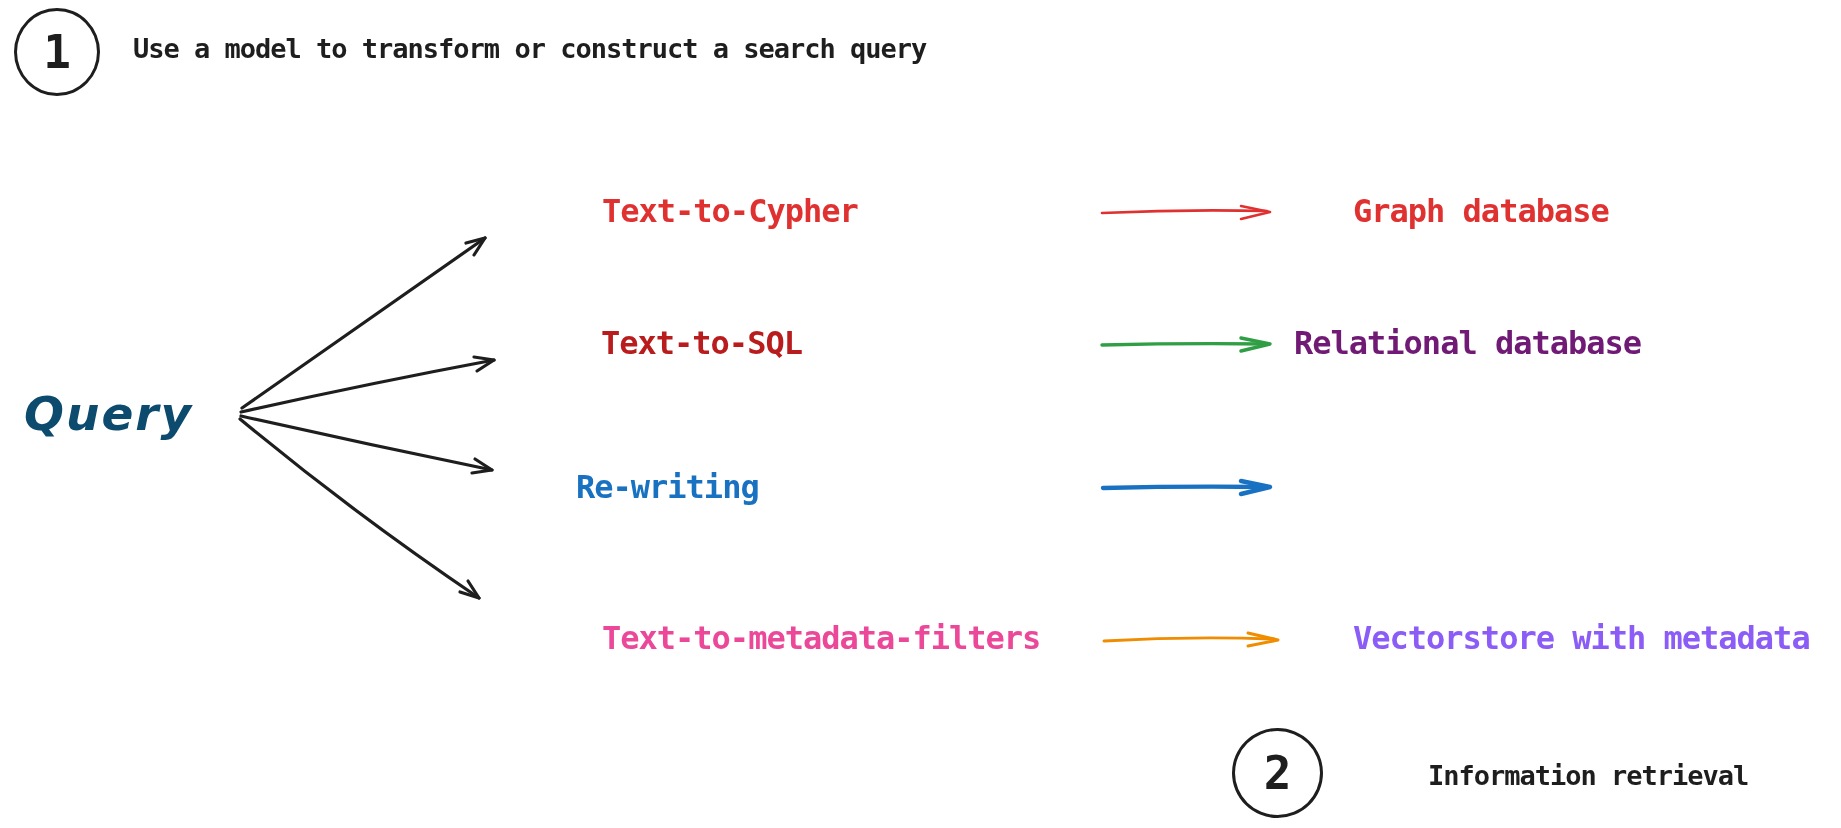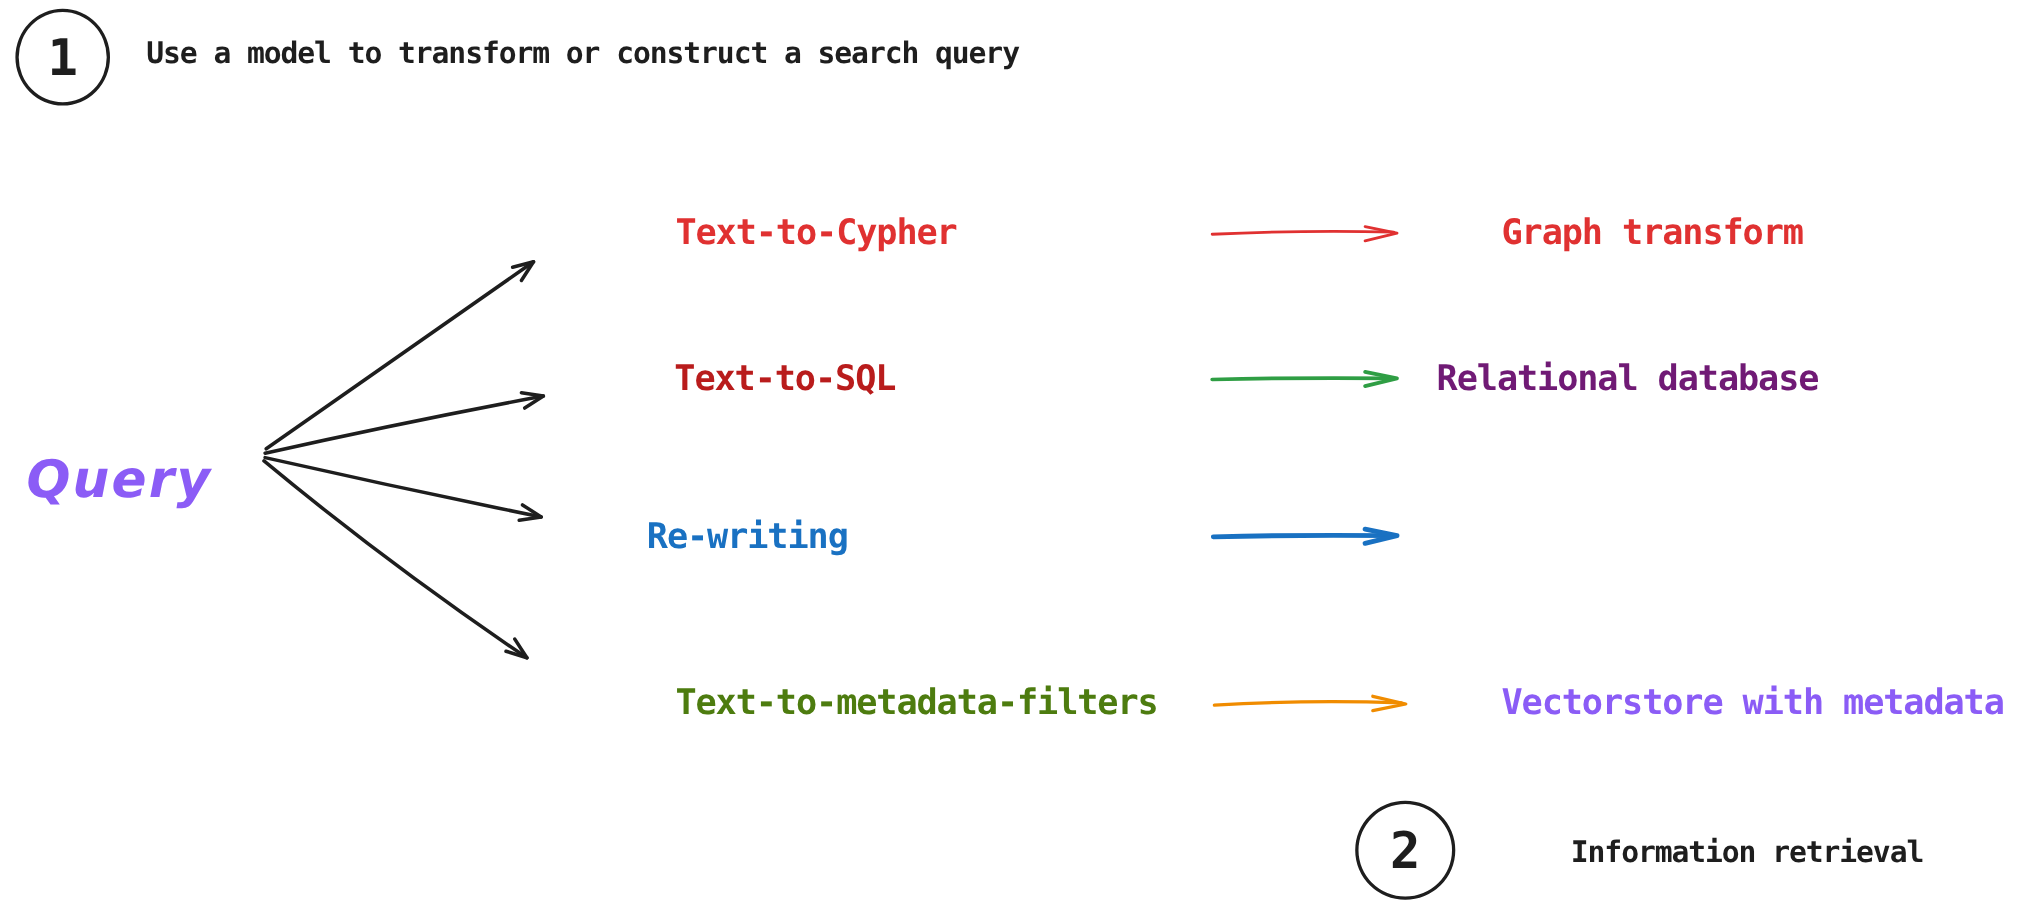--- a/index.html
+++ b/index.html
@@ -52,21 +52,20 @@
     white-space: nowrap;
     color: #1e1e1e;
     letter-spacing: -1px;
   }
   .row-label {
     position: absolute;
     transform: translateY(-52%);
     font-size: 32px;
     white-space: nowrap;
     letter-spacing: -1px;
-    margin-left: 12px;
   }
   .query-label {
     position: absolute;
     transform: translateY(-50%);
     font-family: "DejaVu Sans", sans-serif;
     font-style: italic;
     font-weight: 700;
     font-size: 47px;
     letter-spacing: 2px;
     color: #1e1e1e;
@@ -118,31 +117,31 @@
       <path d="M1104 641 Q1190 636 1274 639"></path>
       <path d="M1248 633 L1278 640 L1248 646"></path>
     </g>
   </svg>
 
   <div class="step-badge" style="left: 14px; top: 8px; width: 86px; height: 88px; border-color: rgb(30, 30, 30);">
     <span class="step-number" style="color: rgb(30, 30, 30);">1</span>
   </div>
   <div class="step-label mono" style="left: 133px; top: 49px; color: rgb(30, 30, 30);">Use a model to transform or construct a search query</div>
 
-  <div class="query-label" style="left: 24px; top: 436px; color: #8b5cf6;">Query</div>
+  <div class="query-label" style="left: 24px; top: 413px; color: #0c4a6e;">Query</div>
 
   <div class="row-label mono" style="left: 602px; top: 212px; color: rgb(224, 49, 49);">Text-to-Cypher</div>
-  <div class="row-label mono" style="left: 1353px; top: 212px; color: rgb(224, 49, 49);">Graph transform</div>
+  <div class="row-label mono" style="left: 1353px; top: 212px; color: rgb(224, 49, 49);">Graph database</div>
 
   <div class="row-label mono" style="left: 601px; top: 344px; color: #b91c1c;">Text-to-SQL</div>
   <div class="row-label mono" style="left: 1294px; top: 344px; color: #701a75;">Relational database</div>
 
   <div class="row-label mono" style="left: 576px; top: 488px; color: rgb(25, 113, 194);">Re-writing</div>
 
-  <div class="row-label mono" style="left: 602px; top: 639px; color: #4d7c0f;">Text-to-metadata-filters</div>
+  <div class="row-label mono" style="left: 602px; top: 639px; color: #ec4899;">Text-to-metadata-filters</div>
   <div class="row-label mono" style="left: 1353px; top: 639px; color: #8b5cf6;">Vectorstore with metadata</div>
 
   <div class="step-badge" style="left: 1232px; top: 728px; width: 91px; height: 90px; border-color: rgb(30, 30, 30);">
     <span class="step-number" style="color: rgb(30, 30, 30);">2</span>
   </div>
   <div class="step-label mono" style="left: 1428px; top: 776px; color: rgb(30, 30, 30);">Information retrieval</div>
 
 </div>
 
 </body></html>

